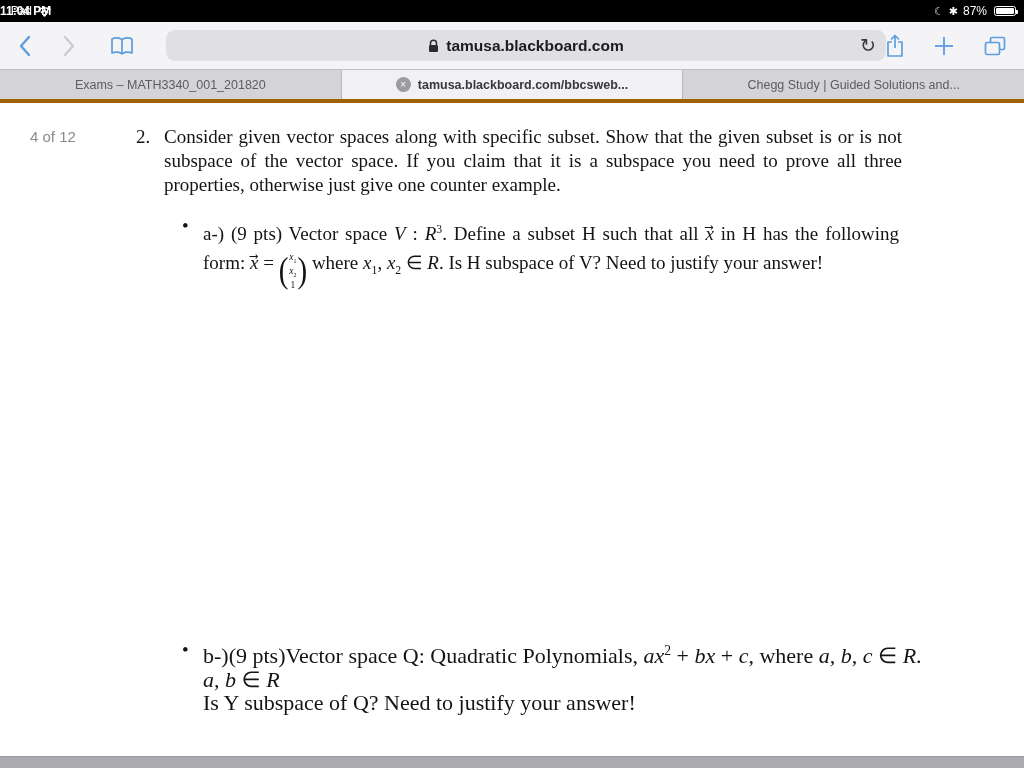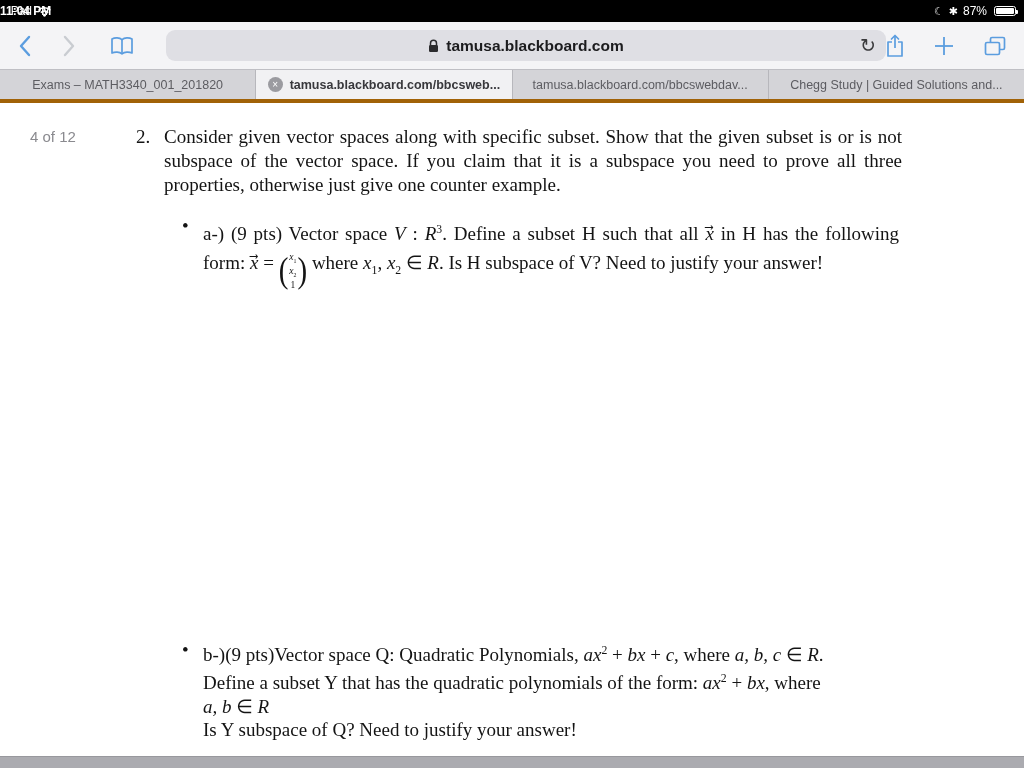--- a/index.html
+++ b/index.html
@@ -52,21 +52,21 @@
   .page-indicator { position:absolute; left:30px; top:25px; color:#8a8a8f;
     font-family:"Liberation Sans", sans-serif; font-size:15px; }
   .problem { position:absolute; left:136px; top:22px; width:766px; display:flex; }
   .problem-number { width:28px; font-size:19px; line-height:24px; }
   .problem-text { width:738px; font-size:19px; line-height:24px; text-align:justify; }
   .bullet { position:absolute; display:flex; }
   .bullet-mark { width:21px; font-size:19px; }
   .bullet-a { left:182px; top:112px; }
   .bullet-a .bullet-text { width:696px; font-size:19px; line-height:29px; text-align:justify; }
   .bullet-b { left:182px; top:536px; }
-  .bullet-b .bullet-text { width:716px; font-size:19px; line-height:23.5px; }
+  .bullet-b .bullet-text { width:716px; font-size:22px; line-height:23.5px; }
   .bullet-b .bline { white-space:nowrap; }
   sup { font-size:62%; }
   sub { font-size:62%; }
   
   .vec { display:inline-flex; align-items:center; vertical-align:-11px; }
   .vec .paren { font-size:29px; font-weight:normal; transform:scaleY(1.2); line-height:1; }
   .vec .col { display:flex; flex-direction:column; align-items:center; font-size:9.5px;
     line-height:10px; padding:0 1px; }
 
   .bottom-strip { position:absolute; top:756px; left:0; width:100%; height:12px; background:#ababb0;
@@ -151,23 +151,20 @@
     </button>
   </div>
 
   <div class="tab-bar">
     <div class="tab">
       <span>Exams – MATH3340_001_201820</span>
     </div>
     <div class="tab active">
       <button class="tab-close" aria-label="Close tab">×</button>
       <span>tamusa.blackboard.com/bbcsweb...</span>
-    </div>
-    <div class="tab">
-      <span>tamusa.blackboard.com/bbcswebdav...</span>
     </div>
     <div class="tab">
       <span>Chegg Study | Guided Solutions and...</span>
     </div>
   </div>
 
   <div class="content">
     <div class="page-indicator">4 of 12</div>
 
     <div class="problem">
@@ -187,21 +184,20 @@
             </span>
             <span class="paren">)</span>
           </span><span> where <i>x</i><sub>1</sub>, <i>x</i><sub>2</sub> ∈ <i>R</i>. Is H subspace of V? Need to justify your answer!</span>
       </div>
     </div>
 
     <div class="bullet bullet-b">
       <div class="bullet-mark">•</div>
       <div class="bullet-text">
         <div class="bline">b-)(9 pts)Vector space Q: Quadratic Polynomials, <i>ax</i><sup>2</sup> + <i>bx</i> + <i>c</i>, where <i>a, b, c</i> ∈ <i>R</i>.</div>
-        <div class="bline">Define a subset Y that has the quadratic polynomials of the form: <i>ax</i><sup>2</sup> + <i>bx</i>, where</div>
         <div class="bline"><i>a, b</i> ∈ <i>R</i></div>
         <div class="bline">Is Y subspace of Q? Need to justify your answer!</div>
       </div>
     </div>
   </div>
 
   <div class="bottom-strip"></div>
 
 </div>
 

